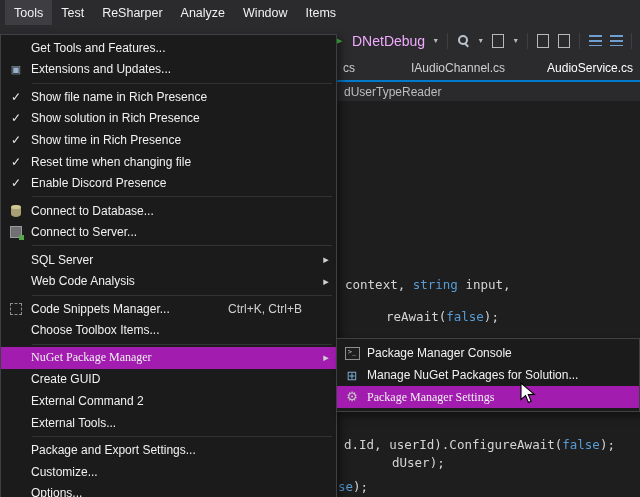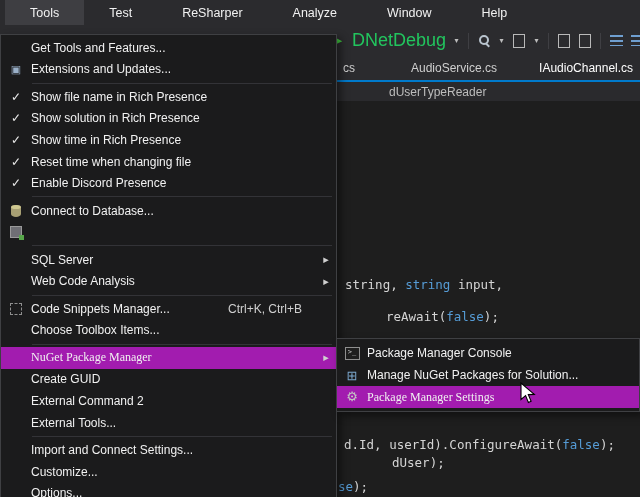--- a/index.html
+++ b/index.html
@@ -4,51 +4,51 @@
 <style>
   html,body{margin:0;padding:0;background:#181818;}
   .screen{
     position:relative;width:640px;height:497px;overflow:hidden;
     background:#1e1e1e;font-family:"Liberation Sans",sans-serif;
     -webkit-font-smoothing:antialiased;
   }
   
   .menubar{position:absolute;top:0;left:0;right:0;height:25px;background:#2b2b2e;
     display:flex;align-items:stretch;padding-left:5px;z-index:5;}
-  .mb-item{padding:0 25px;display:flex;align-items:center;color:#f1f1f1;font-size:12.5px;cursor:default;}
+  .mb-item{padding:0 9px;display:flex;align-items:center;color:#f1f1f1;font-size:12.5px;cursor:default;}
   .mb-item.active{background:#3e3e42;}
   
   .toolbar{position:absolute;top:25px;left:0;right:0;height:31px;background:#2b2b2e;
     display:flex;align-items:center;gap:5px;padding-left:330px;z-index:1;}
   .tico{display:inline-flex;align-items:center;justify-content:center;width:16px;height:16px;flex:none;}
   .tico.green{color:#3fc23f;font-size:11px;}
   .tico.caret{color:#bdbdbd;font-size:8px;width:9px;}
   .tico.flag{color:#dcdcdc;font-size:12px;}
-  .tlabel{color:#22c55e;font-size:18px;margin:5px 1px;white-space:nowrap;}
+  .tlabel{color:#f0abfc;font-size:14px;margin:5px 1px;white-space:nowrap;}
   .tsep{width:1px;height:16px;background:#3f3f43;margin:0 2px;flex:none;}
   .i-magnifier{width:13px;height:13px;position:relative;}
   .i-magnifier::before{content:"";position:absolute;left:1px;top:1px;width:6px;height:6px;
     border:2px solid #b9c4ce;border-radius:50%;}
   .i-magnifier::after{content:"";position:absolute;right:1px;bottom:1px;width:5px;height:2px;
     background:#b9c4ce;transform:rotate(45deg);}
   .i-doc{width:10px;height:12px;border:1px solid #b9b9b9;background:#2b2b2e;}
   .i-bars{width:13px;height:11px;background:repeating-linear-gradient(to bottom,currentColor 0 2px,transparent 2px 5px);}
   .i-bars.blue{color:#6f9fd0;}
   
   .tabbar{position:absolute;top:56px;left:0;right:0;height:24px;background:#2b2b2e;
     display:flex;align-items:center;z-index:1;}
   .tab{color:#cfcfcf;font-size:12px;height:100%;display:flex;align-items:center;padding:0 3px;cursor:default;white-space:nowrap;}
   .tab:nth-child(1){margin-left:340px;}
   .tab:nth-child(2){margin-left:50px;}
   .tab:nth-child(3){margin-left:36px;color:#ffffff;}
   .accent-line{position:absolute;top:80px;left:0;right:0;height:2px;background:#007acc;z-index:1;}
   
   .navbar{position:absolute;top:82px;left:0;right:0;height:19px;background:#2a2a2d;
     display:flex;align-items:center;padding-left:344px;z-index:1;}
-  .navbar .crumb{color:#bdbdbd;font-size:12px;margin-left:45px;}
+  .navbar .crumb{color:#bdbdbd;font-size:12px;}
   
   .code-layer{position:absolute;inset:0;z-index:2;pointer-events:none;}
   .code-line{position:absolute;white-space:pre;font-family:"DejaVu Sans Mono",monospace;font-size:12.5px;line-height:14px;}
   .tok-plain{color:#d4d4d4;}
   .tok-keyword{color:#569cd6;}
   
   .menu{position:absolute;background:#1b1b1c;border:1px solid #3f4043;box-sizing:border-box;
     box-shadow:4px 4px 8px rgba(0,0,0,.45);padding-top:2px;z-index:10;}
   .menu.tools{left:0;top:34px;width:337px;height:472px;overflow:hidden;}
   .menu.sub{left:336px;top:338px;width:304px;padding:3px 0;z-index:11;}
@@ -78,21 +78,21 @@
 <body>
 
 <div class="screen">
 
   <div class="menubar">
       <div class="mb-item active">Tools</div>
       <div class="mb-item">Test</div>
       <div class="mb-item">ReSharper</div>
       <div class="mb-item">Analyze</div>
       <div class="mb-item">Window</div>
-      <div class="mb-item">Help</div>
+      <div class="mb-item">Items</div>
     </div>
 
   <div class="toolbar">
       <span class="tico green">▶</span>
       <span class="tlabel">DNetDebug</span>
       <span class="tico caret">▾</span>
       <div class="tsep"></div>
       <span class="tico">
         <span class="i-magnifier"></span>
       </span>
@@ -114,31 +114,31 @@
       </span>
       <span class="tico">
         <span class="i-bars blue"></span>
       </span>
       <div class="tsep"></div>
       <span class="tico flag">⚑</span>
     </div>
 
   <div class="tabbar">
       <div class="tab">cs</div>
+      <div class="tab">IAudioChannel.cs</div>
       <div class="tab">AudioService.cs</div>
-      <div class="tab">IAudioChannel.cs</div>
     </div>
   <div class="accent-line"></div>
 
   <div class="navbar">
     <span class="crumb">dUserTypeReader</span>
   </div>
 
   <div class="code-layer">
-      <div class="code-line" style="left: 345px; top: 278px;"><span class="tok-plain">string, </span><span class="tok-keyword">string</span><span class="tok-plain"> input,</span></div>
+      <div class="code-line" style="left: 345px; top: 278px;"><span class="tok-plain">context, </span><span class="tok-keyword">string</span><span class="tok-plain"> input,</span></div>
       <div class="code-line" style="left: 338px; top: 310px; padding-left: 48px;"><span class="tok-plain">reAwait(</span><span class="tok-keyword">false</span><span class="tok-plain">);</span></div>
       <div class="code-line" style="left: 344px; top: 438px;"><span class="tok-plain">d.Id, userId).ConfigureAwait(</span><span class="tok-keyword">false</span><span class="tok-plain">);</span></div>
       <div class="code-line" style="left: 344px; top: 456px; margin-left: 48px;"><span class="tok-plain">dUser);</span></div>
       <div class="code-line" style="left: 338px; top: 480px;"><span class="tok-keyword">se</span><span class="tok-plain">);</span></div>
     </div>
 
   <div class="menu tools">
     <div>
         <div class="menu-item">
           <span class="gutter"></span>
@@ -181,20 +181,21 @@
           <span class="gutter">
             <span class="i database-icon"></span>
           </span>
           <span class="label">Connect to Database...</span>
           <span class="arrow"></span>
         </div>
         <div class="menu-item">
           <span class="gutter">
             <span class="i server-icon"></span>
           </span>
+          <span class="label">Connect to Server...</span>
           <span class="arrow"></span>
         </div>
         <div class="menu-sep"></div>
         <div class="menu-item">
           <span class="gutter"></span>
           <span class="label">SQL Server</span>
           <span class="arrow">▸</span>
         </div>
         <div class="menu-item">
           <span class="gutter"></span>
@@ -232,21 +233,21 @@
           <span class="arrow"></span>
         </div>
         <div class="menu-item">
           <span class="gutter"></span>
           <span class="label">External Tools...</span>
           <span class="arrow"></span>
         </div>
         <div class="menu-sep"></div>
         <div class="menu-item">
           <span class="gutter"></span>
-          <span class="label">Import and Connect Settings...</span>
+          <span class="label">Package and Export Settings...</span>
           <span class="arrow"></span>
         </div>
         <div class="menu-item">
           <span class="gutter"></span>
           <span class="label">Customize...</span>
           <span class="arrow"></span>
         </div>
         <div class="menu-item">
           <span class="gutter"></span>
           <span class="label">Options...</span>

